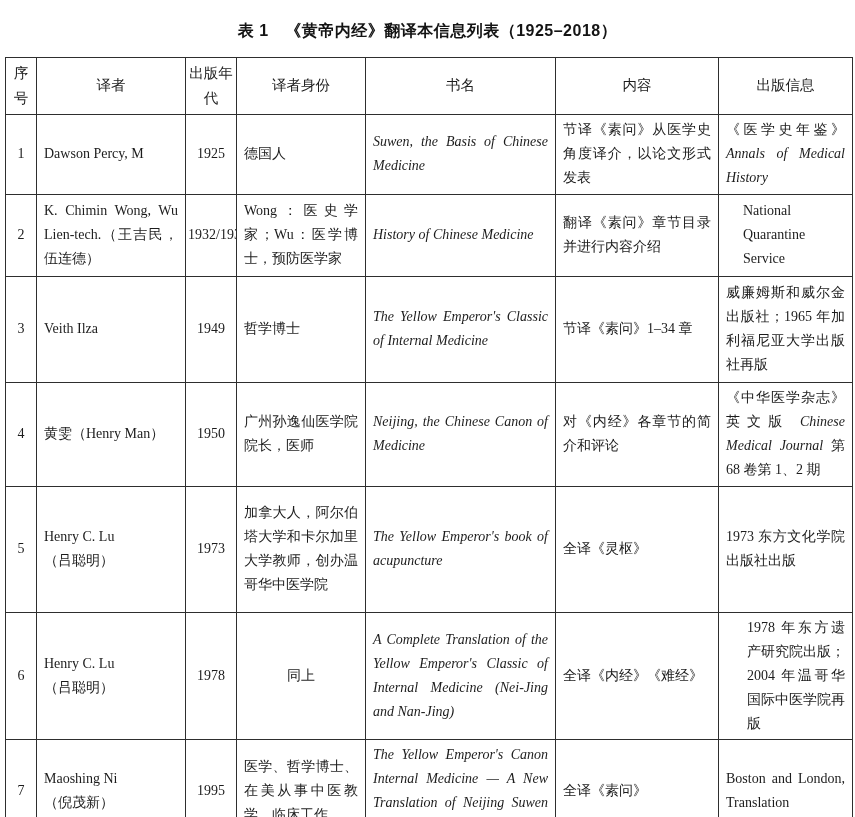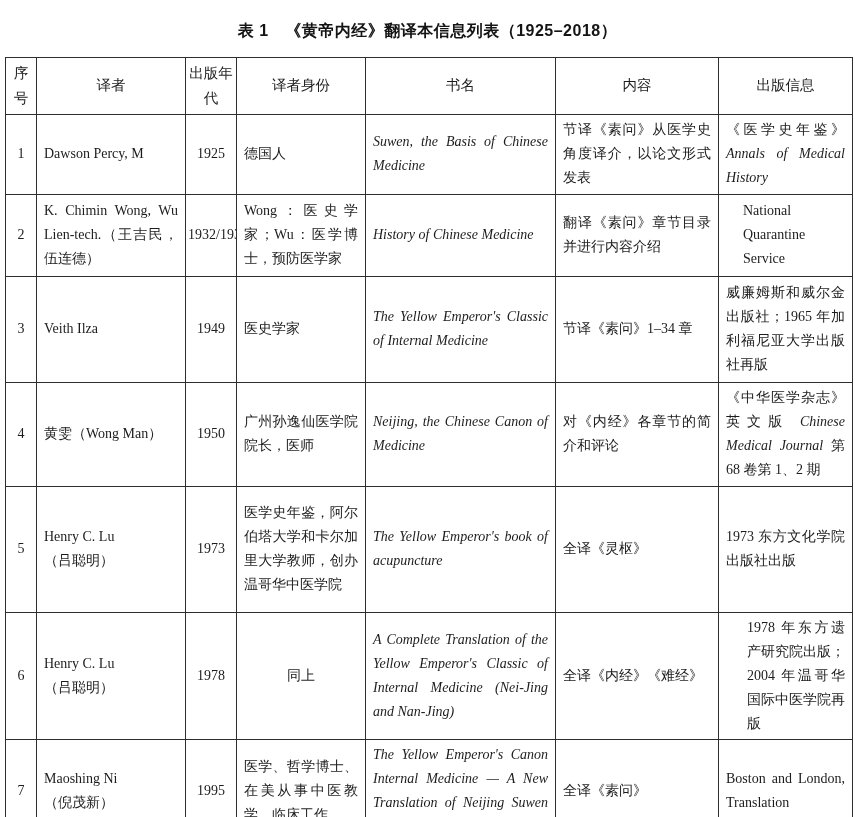--- a/index.html
+++ b/index.html
@@ -95,40 +95,40 @@
         <td class="cell-year" style="text-align: center;"><span>1932/1936/1977/2009</span></td>
         <td class="cell-identity" style="text-align: justify;"><span>Wong：医史学家；Wu：医学博士，预防医学家</span></td>
         <td class="cell-title" style="text-align: justify;"><i>History of Chinese Medicine</i></td>
         <td class="cell-content" style="text-align: justify;"><span>翻译《素问》章节目录并进行内容介绍</span></td>
         <td class="cell-pub" style="text-align: justify; padding-left: 24px;"><span>National Quarantine Service</span></td>
       </tr>
       <tr style="height: 106px;">
         <td class="cell-no" style="text-align: center;"><span>3</span></td>
         <td class="cell-translator" style="text-align: justify;"><span>Veith Ilza</span></td>
         <td class="cell-year" style="text-align: center;"><span>1949</span></td>
-        <td class="cell-identity" style="text-align: justify;"><span>医史学家</span></td>
+        <td class="cell-identity" style="text-align: justify;"><span>哲学博士</span></td>
         <td class="cell-title" style="text-align: justify;"><i>The Yellow Emperor's Classic of Internal Medicine</i></td>
         <td class="cell-content" style="text-align: justify;"><span>节译《素问》1–34 章</span></td>
         <td class="cell-pub" style="text-align: justify;"><span>威廉姆斯和威尔金出版社；1965 年加利福尼亚大学出版社再版</span></td>
       </tr>
       <tr style="height: 104px;">
         <td class="cell-no" style="text-align: center;"><span>4</span></td>
-        <td class="cell-translator" style="text-align: justify;"><span>黄雯（Wong Man）</span></td>
+        <td class="cell-translator" style="text-align: justify;"><span>黄雯（Henry Man）</span></td>
         <td class="cell-year" style="text-align: center;"><span>1950</span></td>
         <td class="cell-identity" style="text-align: justify;"><span>广州孙逸仙医学院院长，医师</span></td>
         <td class="cell-title" style="text-align: justify;"><i>Neijing, the Chinese Canon of Medicine</i></td>
         <td class="cell-content" style="text-align: justify;"><span>对《内经》各章节的简介和评论</span></td>
         <td class="cell-pub" style="text-align: justify;"><span>《中华医学杂志》英文版 </span><i>Chinese Medical Journal</i><span> 第 68 卷第 1、2 期</span></td>
       </tr>
       <tr style="height: 126px;">
         <td class="cell-no" style="text-align: center;"><span>5</span></td>
         <td class="cell-translator" style="text-align: justify;"><span>Henry C. Lu
 （吕聪明）</span></td>
         <td class="cell-year" style="text-align: center; margin-top: 32px;"><span>1973</span></td>
-        <td class="cell-identity" style="text-align: justify;"><span>医学史年鉴，阿尔伯塔大学和卡尔加里大学教师，创办温哥华中医学院</span></td>
+        <td class="cell-identity" style="text-align: justify;"><span>加拿大人，阿尔伯塔大学和卡尔加里大学教师，创办温哥华中医学院</span></td>
         <td class="cell-title" style="text-align: justify;"><i>The Yellow Emperor's book of acupuncture</i></td>
         <td class="cell-content" style="text-align: justify;"><span>全译《灵枢》</span></td>
         <td class="cell-pub" style="text-align: justify;"><span>1973 东方文化学院出版社出版</span></td>
       </tr>
       <tr style="height: 109px;">
         <td class="cell-no" style="text-align: center;"><span>6</span></td>
         <td class="cell-translator" style="text-align: justify;"><span>Henry C. Lu
 （吕聪明）</span></td>
         <td class="cell-year" style="text-align: center;"><span>1978</span></td>
         <td class="cell-identity" style="text-align: center; margin-top: 16px;"><span>同上</span></td>

